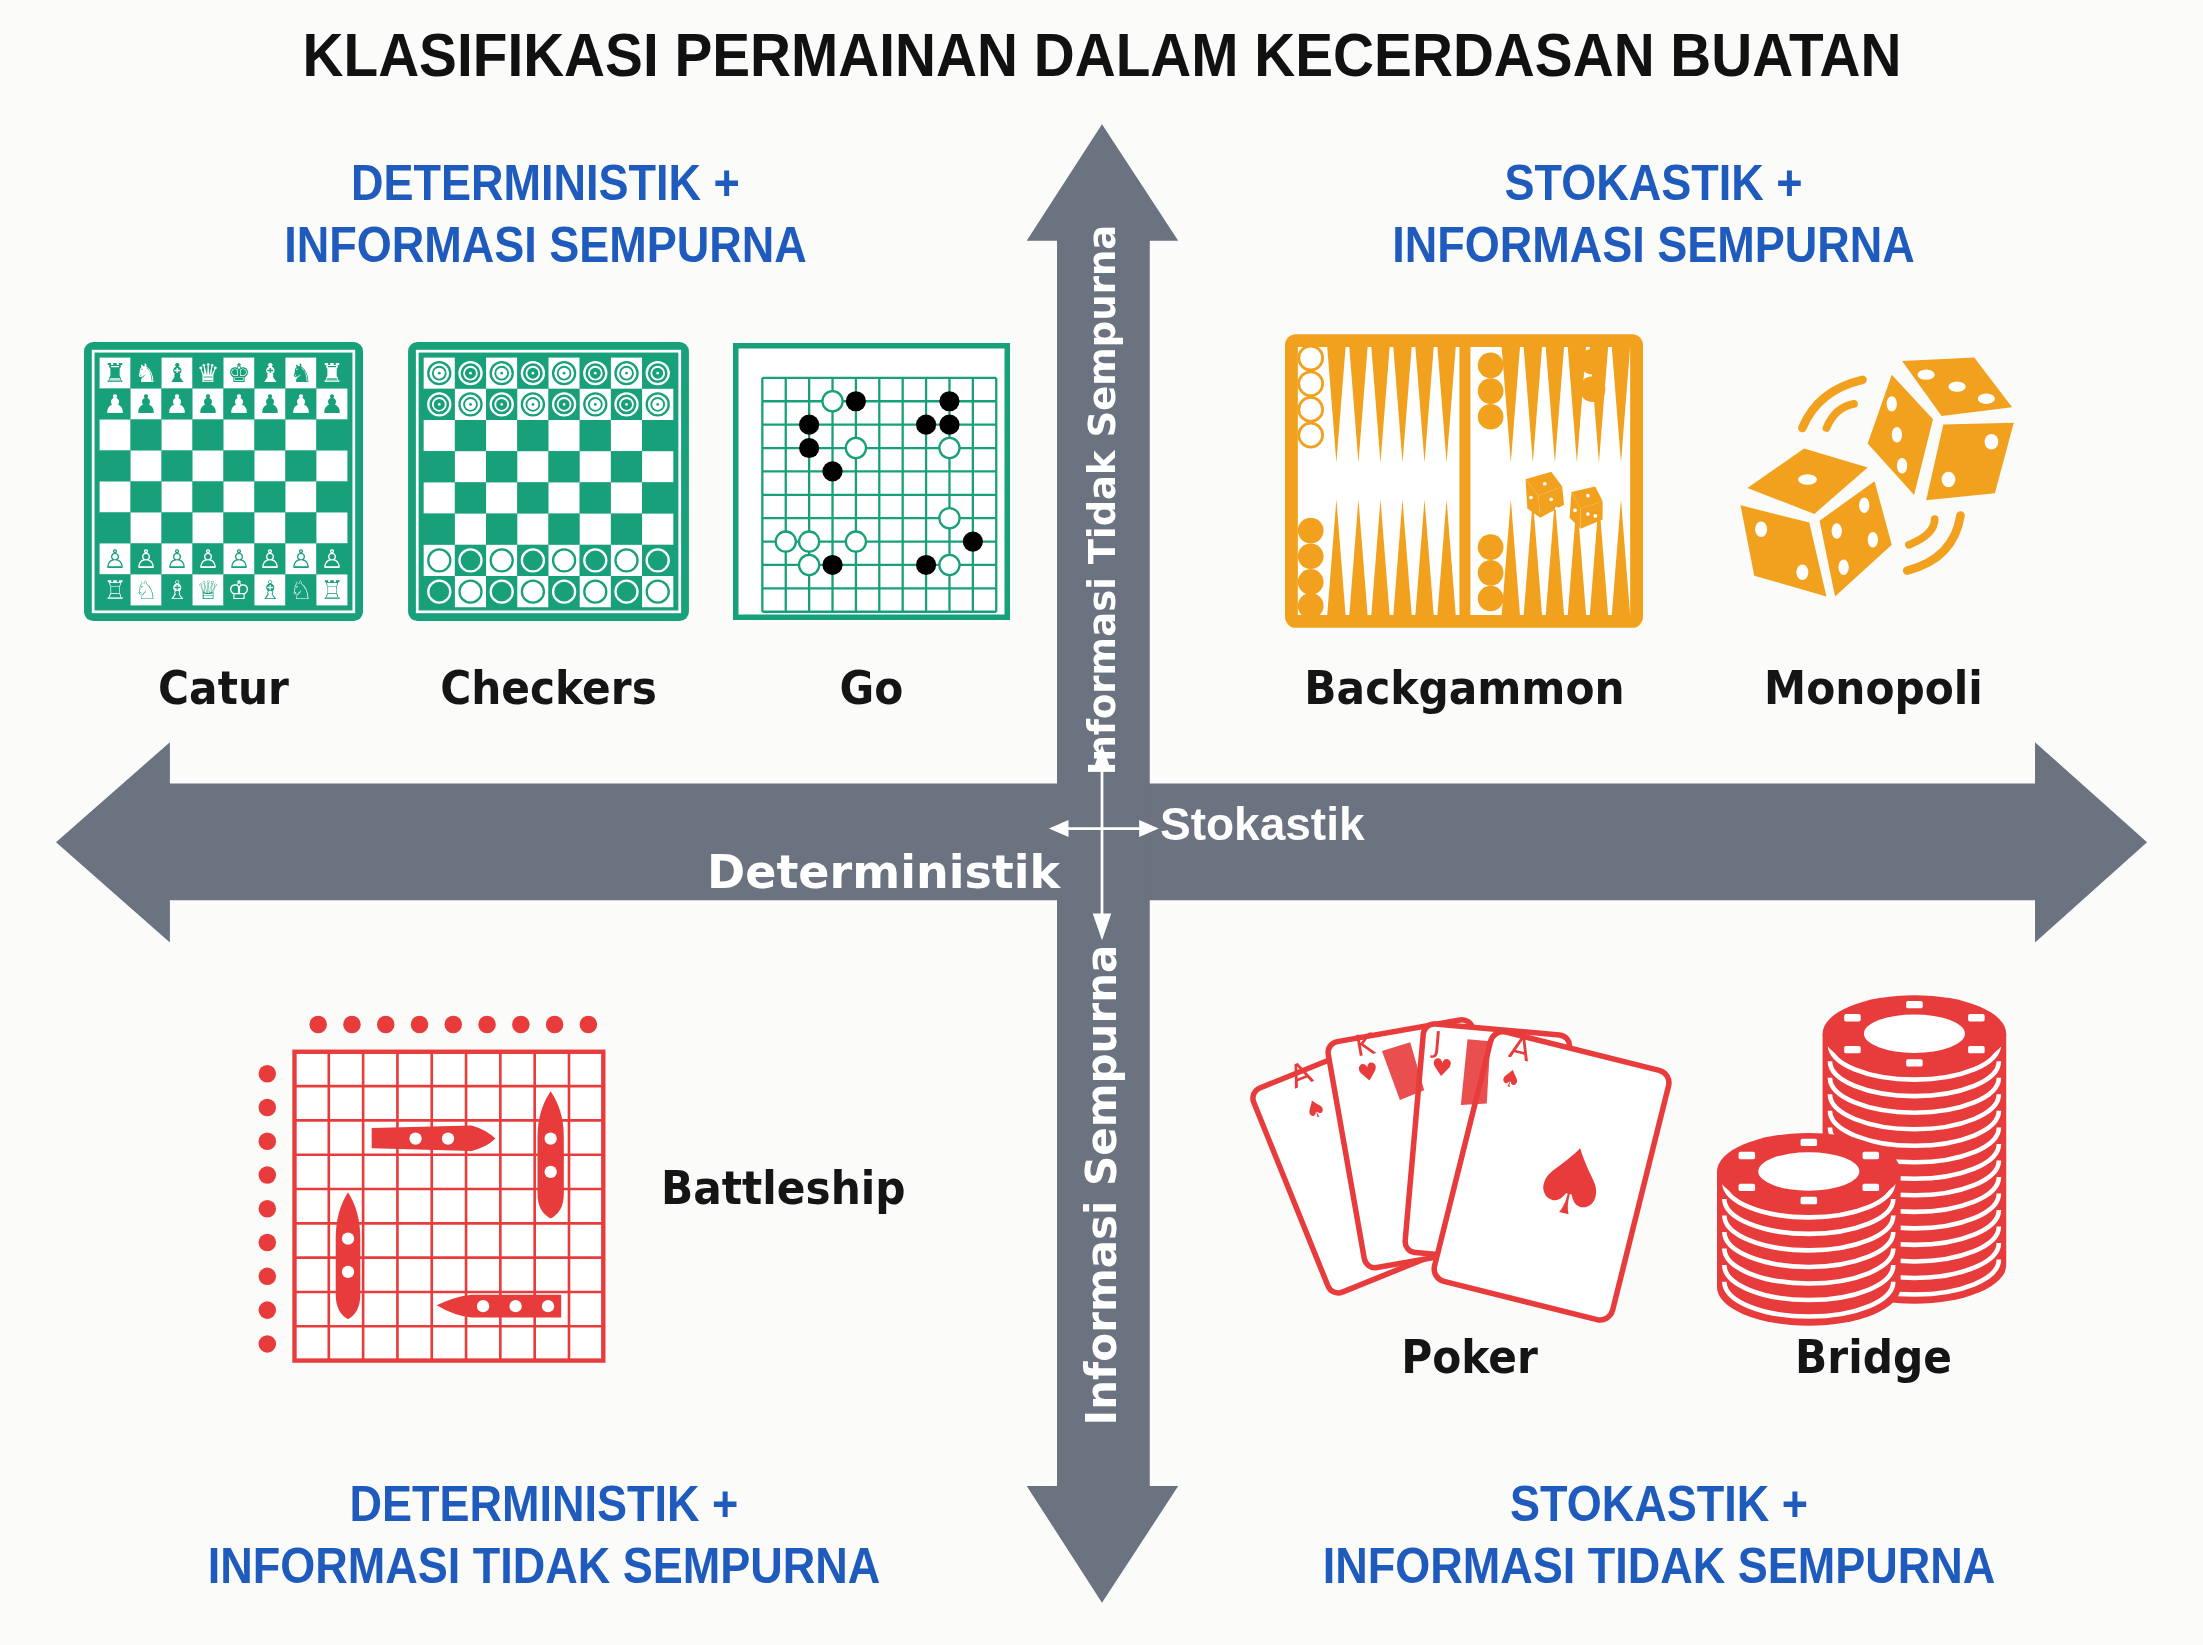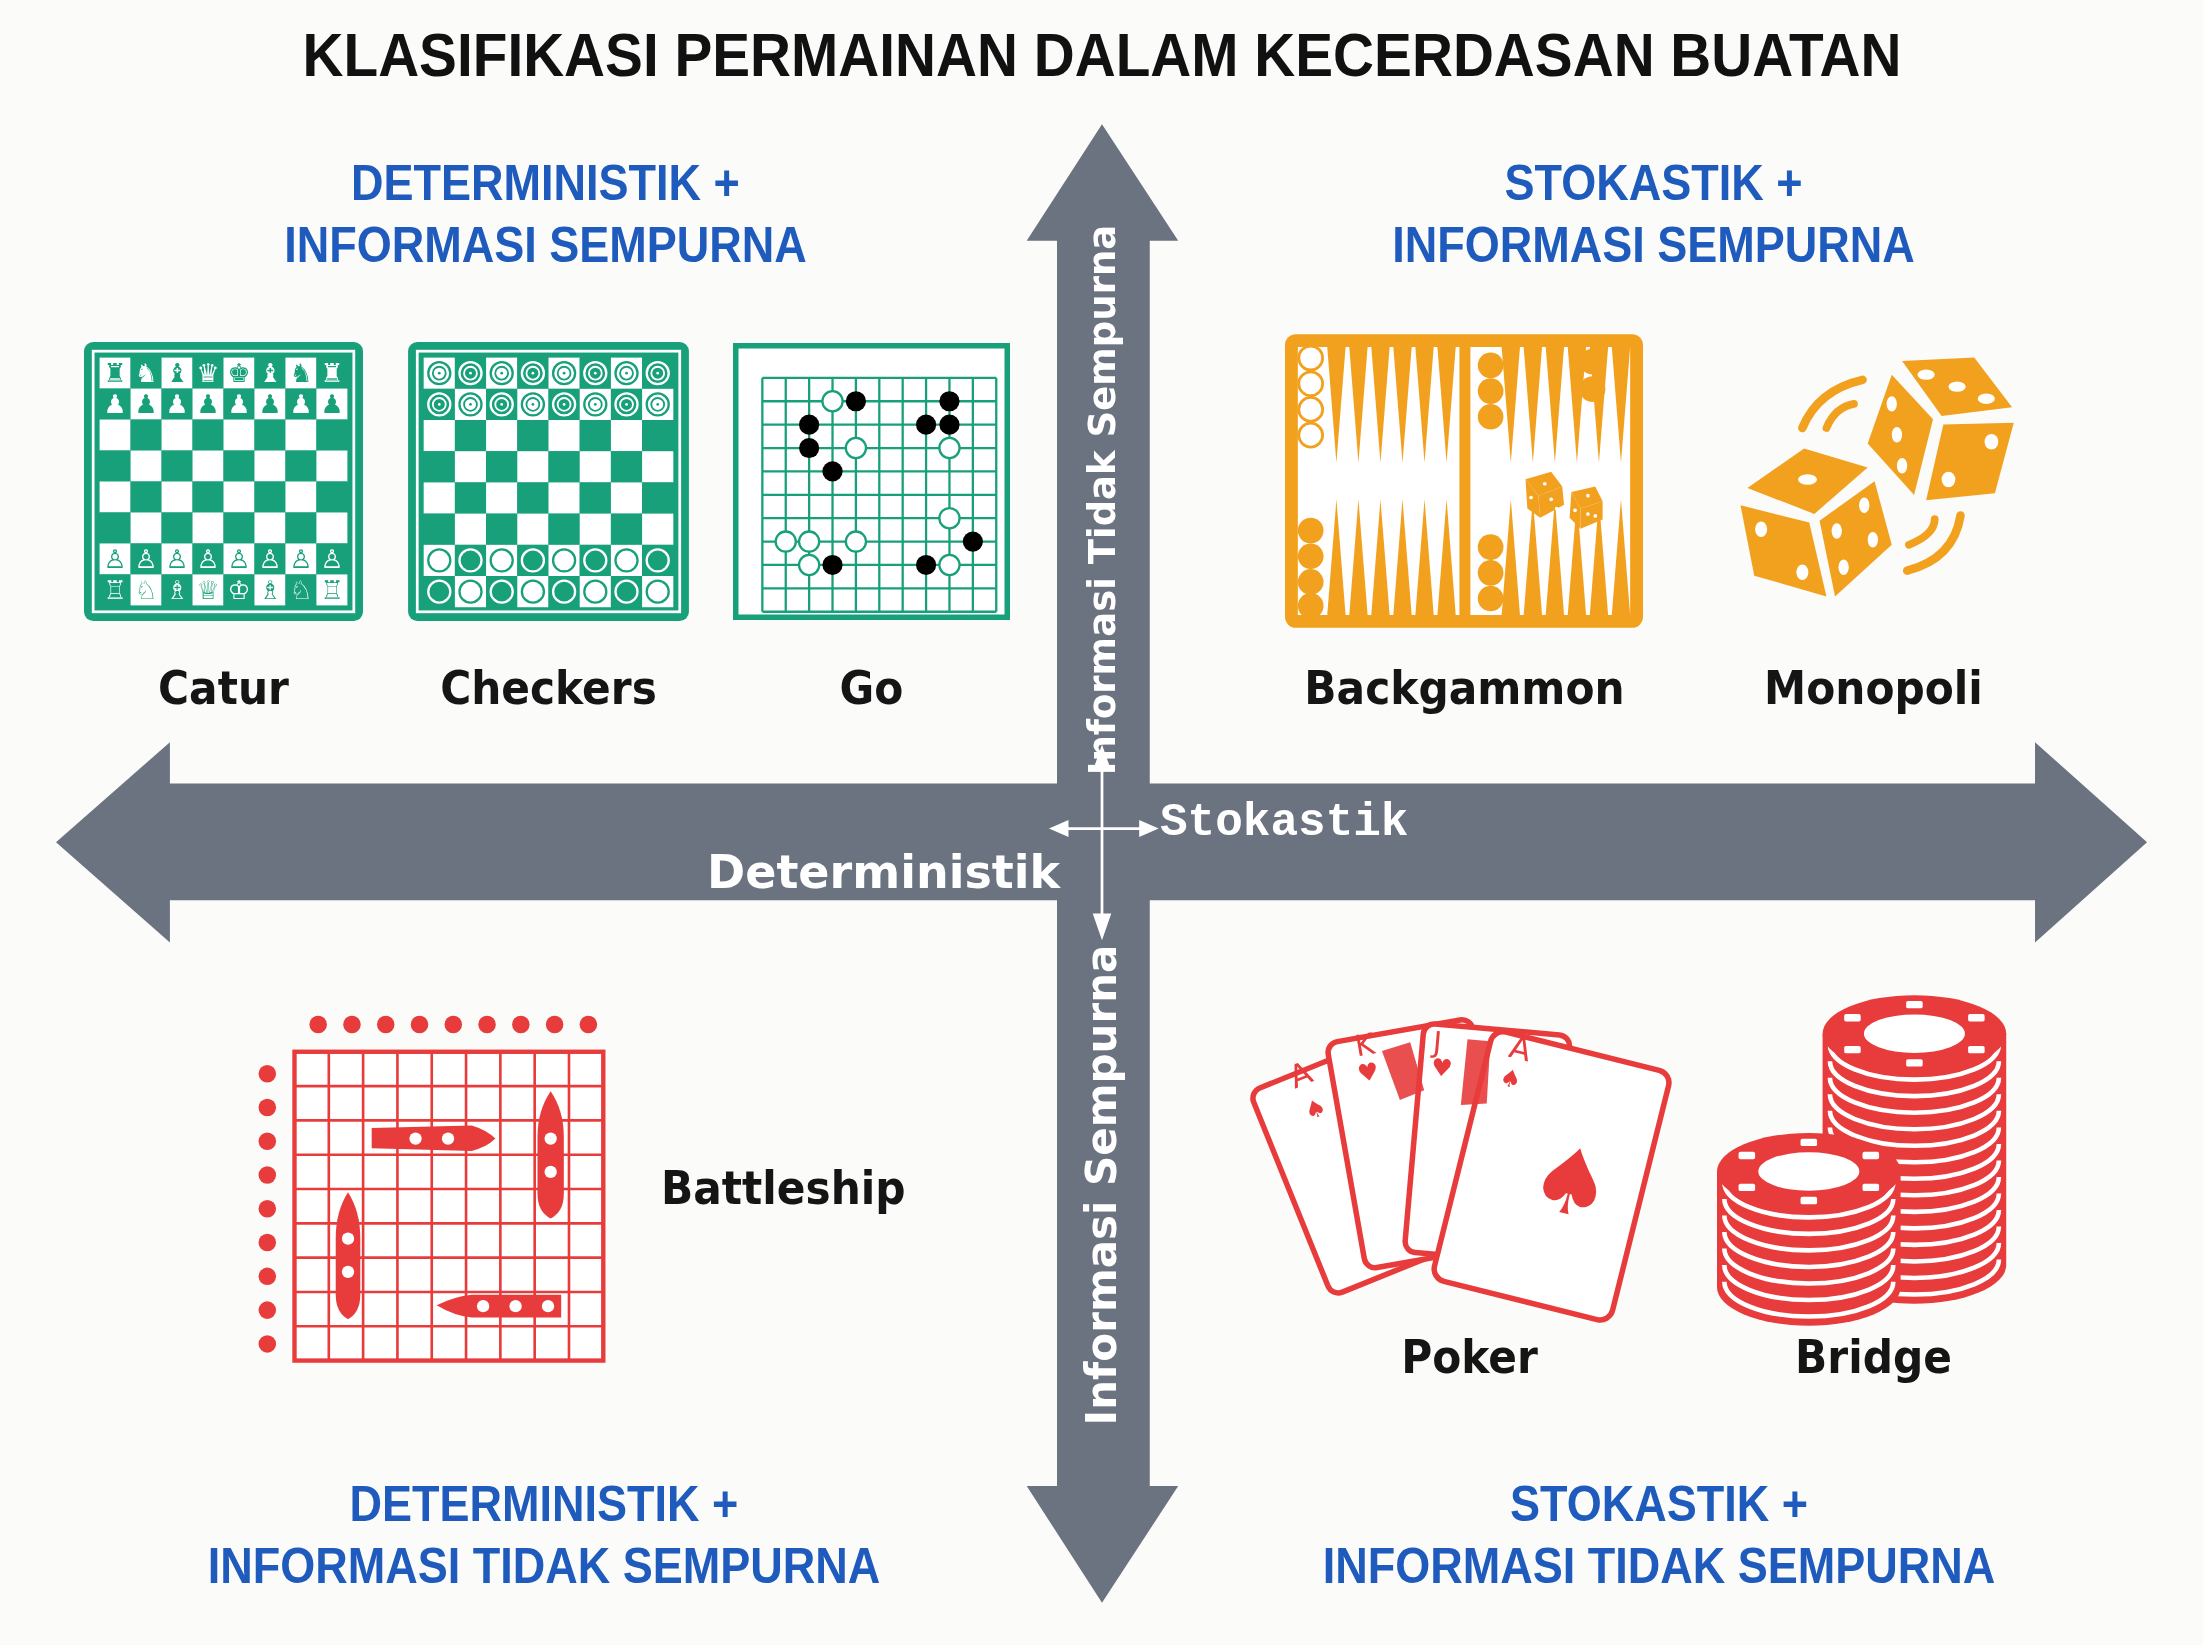--- a/index.html
+++ b/index.html
@@ -42,21 +42,21 @@
     <line x1="1200" y1="822" x2="1200" y2="1012"></line>
     <line x1="1150" y1="902" x2="1254" y2="902"></line>
     <polygon points="1200,815 1192,838 1208,838"></polygon>
     <polygon points="1200,1019 1192,996 1208,996"></polygon>
     <polygon points="1146,902 1162,895 1162,909"></polygon>
     <polygon points="1258,902 1242,895 1242,909"></polygon>
   </g>
 </svg>
 
 <div class="abs" style="left:707px;top:797px;width:340px;text-align:right;color:#fff;font-weight:700;font-size:46px;font-family:'DejaVu Sans',sans-serif;margin-top:48px;">Deterministik</div>
-<div class="abs" style="left:1160px;top:797px;width:275px;text-align:left;color:#fff;font-weight:700;font-size:46px;font-family:Liberation Mono, monospace;">Stokastik</div>
+<div class="abs" style="left:1160px;top:797px;width:275px;text-align:left;color:#fff;font-weight:700;font-size:46px;font-family:Liberation Sans, sans-serif;">Stokastik</div>
 <div class="abs" style="left:1102px;top:478px;width:551px;margin-left:-275px;text-align:center;color:#fff;font-weight:700;font-size:37px;line-height:44px;font-family:'DejaVu Sans',sans-serif;transform:rotate(-90deg);white-space:nowrap;">Informasi Tidak Sempurna</div>
 <div class="abs" style="left:1102px;top:1162px;width:514px;margin-left:-257px;text-align:center;color:#fff;font-weight:700;font-size:42px;line-height:46px;font-family:'DejaVu Sans',sans-serif;transform:rotate(-90deg);white-space:nowrap;">Informasi Sempurna</div>
 
 <div class="qhead" style="left:178px;top:152px;width:735px;">
   <span>DETERMINISTIK +</span>
   <span>INFORMASI SEMPURNA</span>
 </div>
 <div class="qhead" style="left:1286px;top:152px;width:735px;">
   <span>STOKASTIK +</span>
   <span>INFORMASI SEMPURNA</span>

